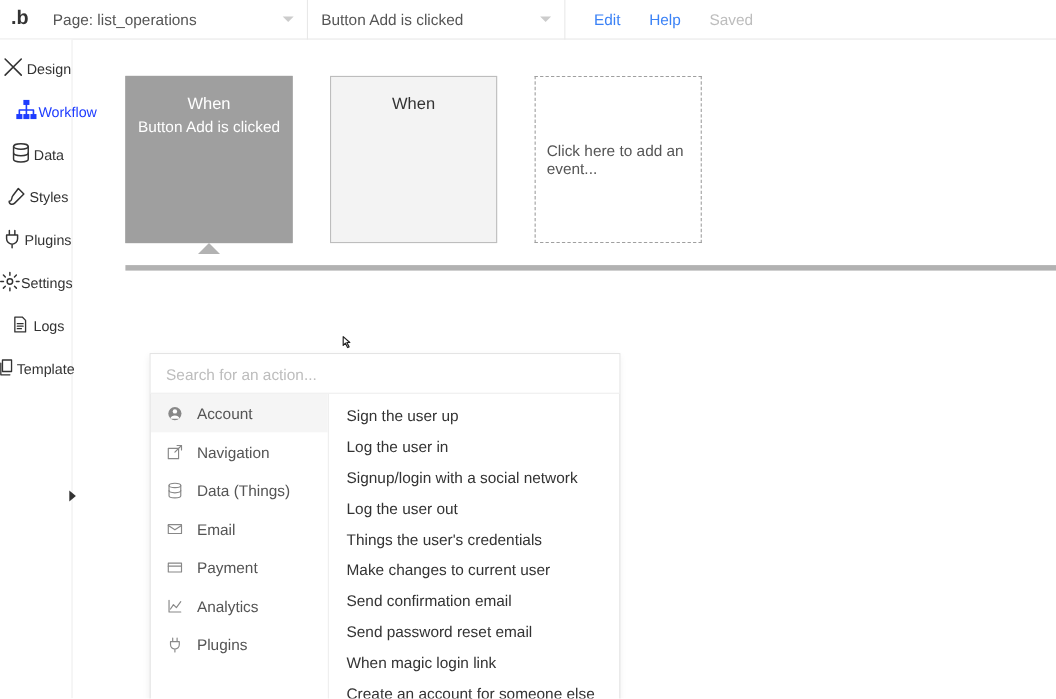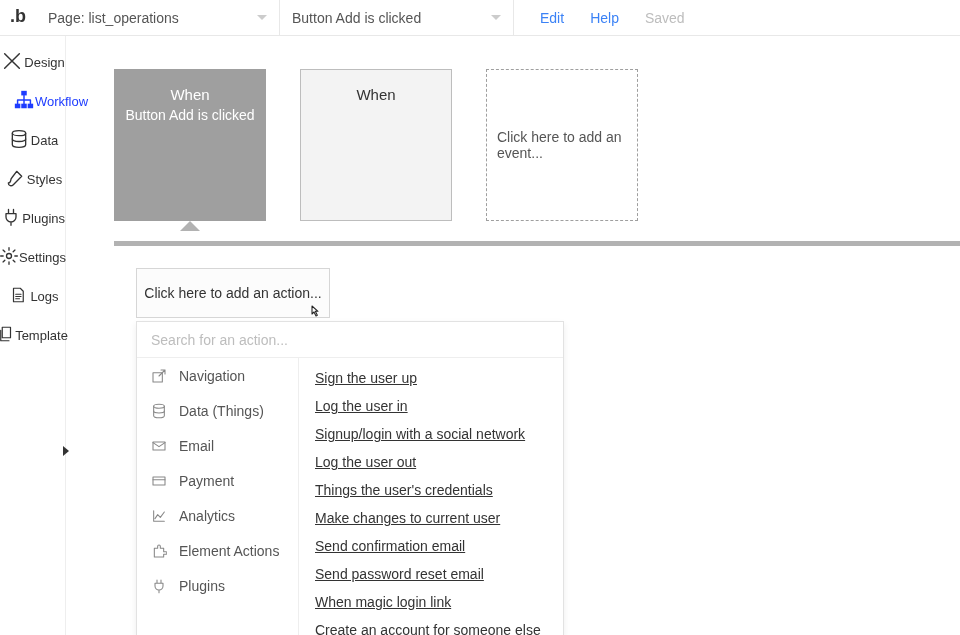--- a/index.html
+++ b/index.html
@@ -248,21 +248,20 @@
   .cat-item .ci-icon {
     width: 16px; height: 16px;
     display: flex; align-items: center; justify-content: center;
     color: #888;
   }
   .cat-item .ci-label { font-size: 14px; }
   .actions {
     flex: 1;
     padding: 6px 0;
     overflow: hidden;
-    text-decoration: underline;
   }
   .action-item {
     height: 28px;
     display: flex;
     align-items: center;
     padding: 0 16px;
     color: #333;
     cursor: pointer;
     font-size: 14px;
   }
@@ -381,34 +380,41 @@
       <div class="when">When</div>
 
     </div>
     <div class="add-card">
       <span>Click here to add an event...</span>
     </div>
   </div>
 
   <div class="hr-bar"></div>
 
-  <div class="add-action">
-    <span>Click here to add an action...</span>
-  </div>
 
   <span class="cursor-icon">
     <svg viewBox="0 0 24 24" width="16" height="16">
         <path class="st" d="M9 3 L9 15 L12 12 L15 18 L17 17 L14 11 L18 11 Z"></path>
       </svg>
   </span>
 
   <div class="action-picker">
     <input class="action-search" placeholder="Search for an action..." style="">
     <div class="picker-body">
       <div class="categories">
+        <div class="cat-item selected">
+          <span class="ci-icon">
+            <svg viewBox="0 0 24 24" width="16" height="16">
+                <circle class="fl" cx="12" cy="12" r="9" fill="#9e9e9e"></circle>
+                <circle cx="12" cy="9" r="3" fill="#fff"></circle>
+                <path d="M5.5 19 a7 7 0 0 1 13 0" fill="#fff"></path>
+              </svg>
+          </span>
+          <span class="ci-label">Account</span>
+        </div>
         <div class="cat-item">
           <span class="ci-icon">
             <svg viewBox="0 0 24 24" width="16" height="16">
                 <rect class="st" x="3" y="7" width="14" height="14"></rect>
                 <path class="st" d="M12 12 L21 3 M15 3 H21 V9"></path>
               </svg>
           </span>
           <span class="ci-label">Navigation</span>
         </div>
         <div class="cat-item">
@@ -439,28 +445,20 @@
           </span>
           <span class="ci-label">Payment</span>
         </div>
         <div class="cat-item">
           <span class="ci-icon">
             <svg viewBox="0 0 24 24" width="16" height="16">
                 <path class="st" d="M4 20 V4 M4 20 H20 M6 16 L10 10 L14 14 L20 6"></path>
               </svg>
           </span>
           <span class="ci-label">Analytics</span>
-        </div>
-        <div class="cat-item">
-          <span class="ci-icon">
-            <svg viewBox="0 0 24 24" width="16" height="16">
-                <path class="st" d="M5 8 H10 V5 a2 2 0 1 1 4 0 V8 H19 V13 H22 a2 2 0 1 1 0 4 H19 V21 H5 Z"></path>
-              </svg>
-          </span>
-          <span class="ci-label">Element Actions</span>
         </div>
         <div class="cat-item">
           <span class="ci-icon">
             <svg viewBox="0 0 24 24" width="16" height="16">
                 <path class="st" d="M9 3 V8 M15 3 V8 M6 8 H18 V12 a6 6 0 0 1 -12 0 Z M12 18 V22"></path>
               </svg>
           </span>
           <span class="ci-label">Plugins</span>
         </div>
       </div>

